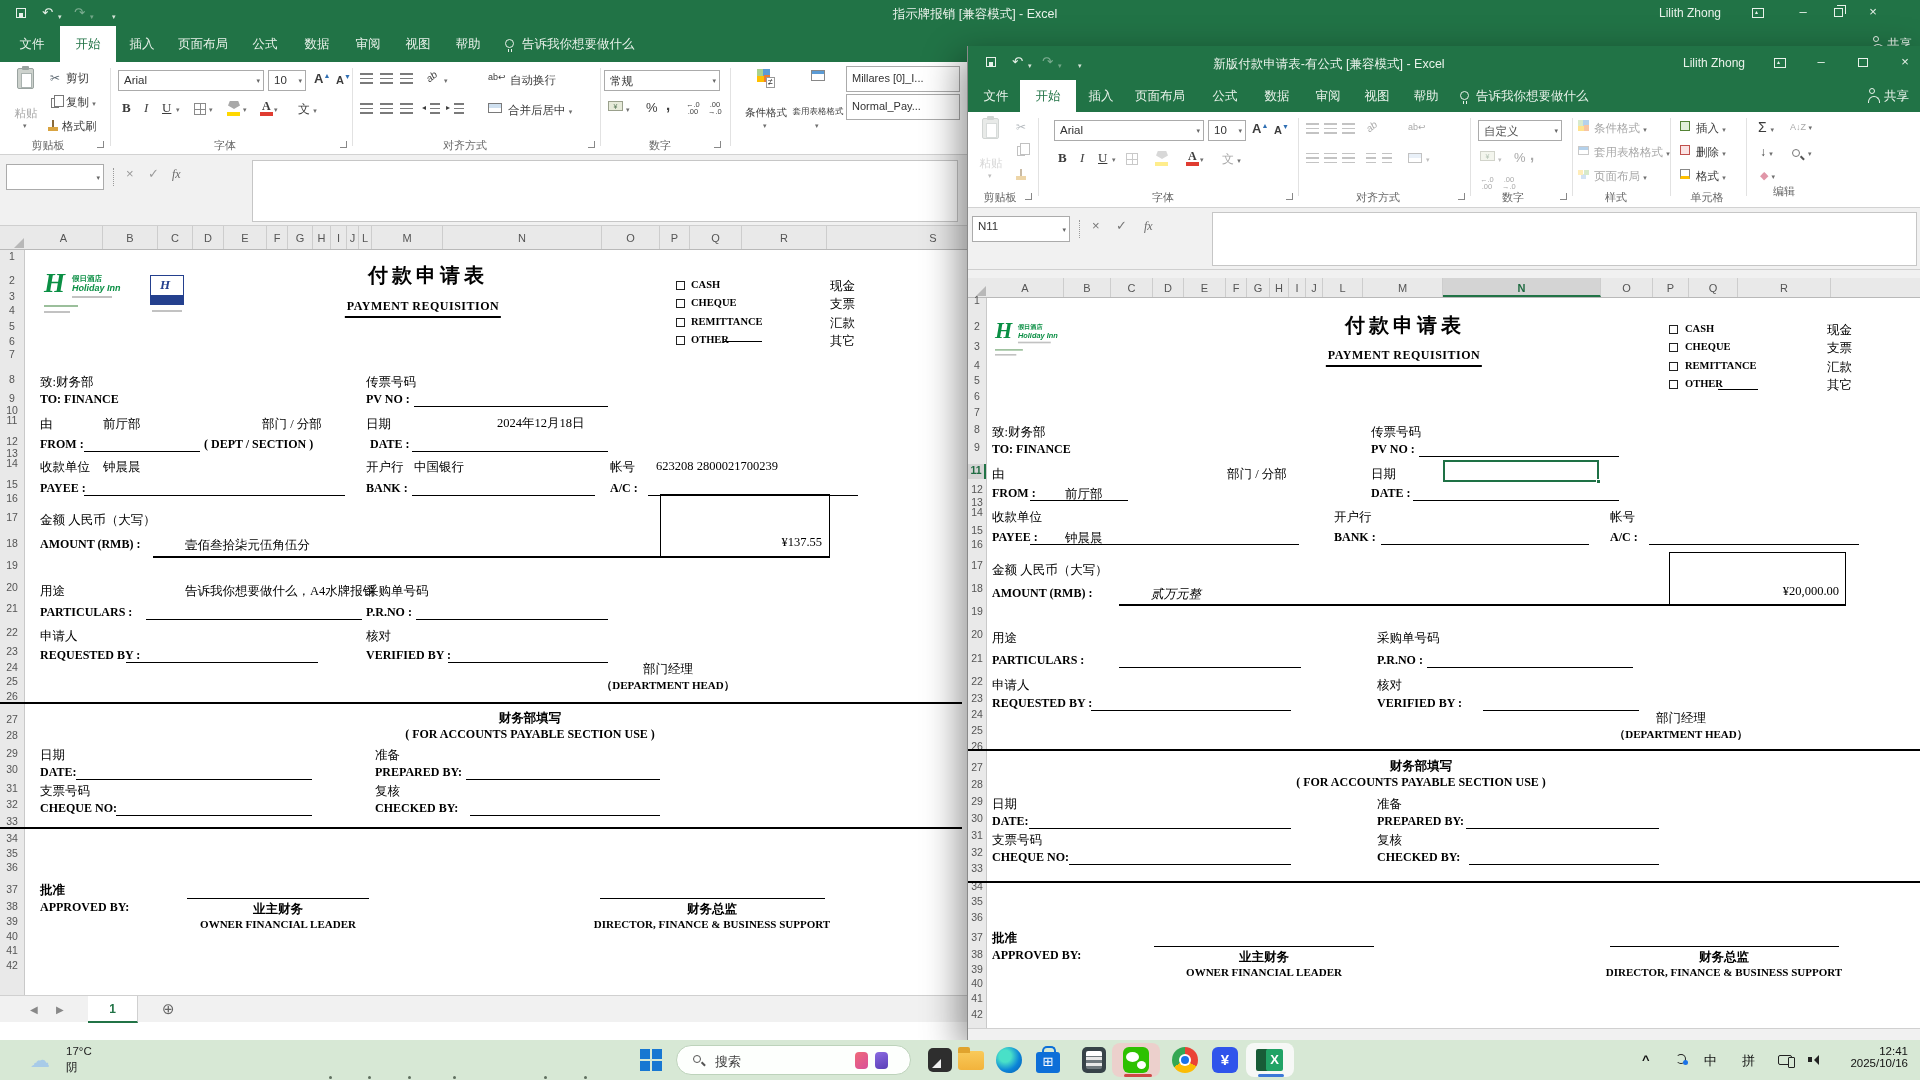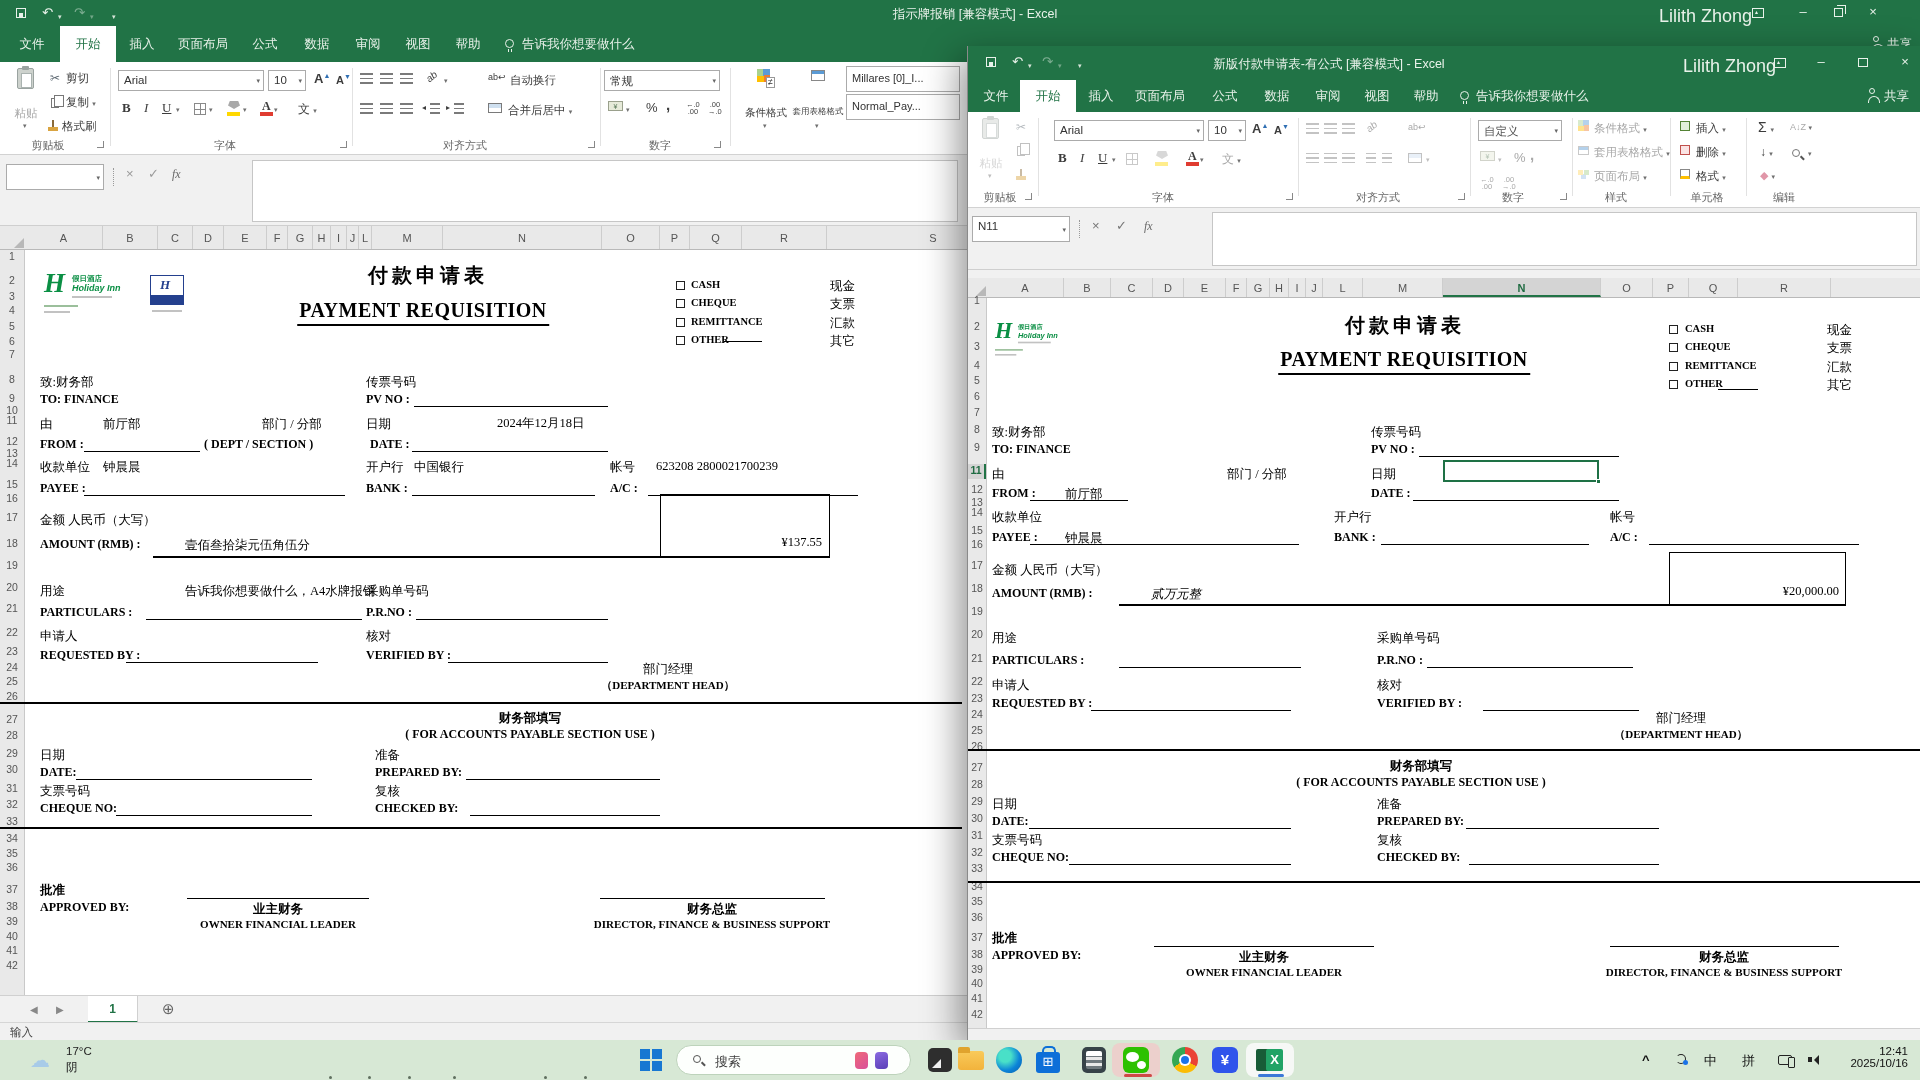--- a/index.html
+++ b/index.html
@@ -3,21 +3,21 @@
 <meta charset="utf-8">
 <style>
 html,body{margin:0;padding:0;background:#777;}
 #screen{position:relative;width:1920px;height:1080px;overflow:hidden;background:#fff;font-family:"Liberation Sans","DejaVu Sans",sans-serif;}
 #screen *{box-sizing:border-box;}
 .abs{position:absolute;}
 .w{position:absolute;}
 
 .tb{position:absolute;left:0;top:0;right:0;background:#217346;color:#eaf3ec;}
 .wtitle{position:absolute;white-space:nowrap;font-size:12.5px;color:#e9f2ea;}
-.wuser{position:absolute;font-size:18px;color:#e9f2ea;white-space:nowrap;}
+.wuser{position:absolute;font-size:12px;color:#e9f2ea;white-space:nowrap;}
 .qi{position:absolute;color:#e9f2ea;font-size:13px;line-height:13px;}
 .dim{opacity:.45;}
 .dd{font-size:7px;color:#6f6f6f;}
 .ddw{font-size:7px;color:#d8e6da;}
 .saveic{position:absolute;width:10px;height:10px;border:1.4px solid #e8f1ea;}
 .saveic:after{content:"";position:absolute;left:2px;bottom:0;width:4px;height:4px;background:#e8f1ea;}
 .wbtn{position:absolute;width:22px;height:18px;color:#e9f2ea;font-size:13px;text-align:center;line-height:17px;}
 .resto{position:absolute;width:9px;height:9px;border:1.2px solid #e9f2ea;}
 .resto:before{content:"";position:absolute;left:2px;top:-4px;width:8px;height:8px;border-top:1.2px solid #e9f2ea;border-right:1.2px solid #e9f2ea;}
 .maxi{position:absolute;width:10px;height:9px;border:1.2px solid #e9f2ea;}
@@ -90,21 +90,21 @@
 .ft{position:absolute;white-space:nowrap;color:#000;font-family:"Liberation Serif","DejaVu Serif",serif;}
 .cn{font-size:12.5px;}
 .en{font-size:12px;font-weight:bold;}
 .sm{font-size:11px;}
 .sm2{font-size:10.5px;}
 .c{transform:translateX(-50%);}
 .r{transform:translateX(-100%);}
 .b{font-weight:bold;}
 .it{font-style:italic;}
 .tcn{font-size:20px;font-weight:bold;letter-spacing:4px;}
-.ten{font-size:20px;font-weight:bold;letter-spacing:.5px;border-bottom:2px solid #000;padding:0 2px 2px 2px;}
+.ten{font-size:12px;font-weight:bold;letter-spacing:.5px;border-bottom:2px solid #000;padding:0 2px 2px 2px;}
 .ln,.ln2,.ln3{position:absolute;height:0;border-bottom:1px solid #000;}
 .ln2{border-bottom-width:2px;}
 .ln3{border-bottom-width:2.5px;}
 .cb{position:absolute;width:9px;height:9px;border:1px solid #222;background:#fff;}
 .fbox{position:absolute;border:1.5px solid #000;border-bottom:none;background:transparent;}
 
 #taskbar{position:absolute;left:0;top:1040px;width:1920px;height:40px;background:#d7e8d5;z-index:99;}
 .cloudi{position:absolute;font-size:20px;color:#a8cbe8;}
 .wline{position:absolute;font-size:11.5px;color:#222;white-space:nowrap;}
 .sq{position:absolute;width:10px;height:10px;background:#1777d2;}
@@ -347,23 +347,20 @@
         <div class="rownum" style="position: absolute; left: 0px; top: 694px; width: 24px; height: 15px;">41</div>
         <div class="rownum" style="position: absolute; left: 0px; top: 709px; width: 24px; height: 15px;">42</div>
       </div>
     <div class="gridrect" id="bgrid" style="left:25px;top:250px;width:1895px;height:745px;"></div>
 
     <div class="shtab" style="left:0;top:995px;width:1920px;height:27px;">
       <span class="nava" style="left:30px;top:8px">◀</span>
       <span class="nava" style="left:56px;top:8px">▶</span>
       <div class="stab" style="left:88px;top:0;width:50px;height:27px;line-height:26px">1</div>
       <span class="abs" style="left:162px;top:4px;font-size:15px;color:#666">⊕</span>
-    </div>
-    <div class="sbar" style="left:0;top:1022px;width:1920px;height:18px;">
-      <span class="abs" style="left:10px;top:2px">输入</span>
     </div>
   <div class="ft tcn c" style="position: absolute; left: 428px; top: 262px;">付款申请表</div>
       <div class="ft ten c" style="position: absolute; left: 423px; top: 299px;">PAYMENT REQUISITION</div>
       <div class="ft cn" style="position: absolute; left: 40px; top: 374px;">致:财务部</div>
       <div class="ft cn" style="position: absolute; left: 366px; top: 374px;">传票号码</div>
       <div class="ft en" style="position: absolute; left: 40px; top: 392px;">TO: FINANCE</div>
       <div class="ft en" style="position: absolute; left: 366px; top: 392px;">PV NO :</div>
       <div class="ft cn" style="position: absolute; left: 40px; top: 416px;">由</div>
       <div class="ft cn" style="position: absolute; left: 103px; top: 416px;">前厅部</div>
       <div class="ft cn" style="position: absolute; left: 262px; top: 416px;">部门 / 分部</div>
@@ -568,21 +565,21 @@
       <span class="glbl" style="left:4px;top:78px;width:56px">剪贴板</span>
       <span class="lnch" style="left:57px;top:81px"></span>
       <span class="glbl" style="left:167px;top:78px;width:56px">字体</span>
       <span class="lnch" style="left:318px;top:81px"></span>
       <span class="glbl" style="left:382px;top:78px;width:56px">对齐方式</span>
       <span class="lnch" style="left:490px;top:81px"></span>
       <span class="glbl" style="left:517px;top:78px;width:56px">数字</span>
       <span class="lnch" style="left:592px;top:81px"></span>
       <span class="glbl" style="left:620px;top:78px;width:56px">样式</span>
       <span class="glbl" style="left:711px;top:78px;width:56px">单元格</span>
-      <span class="glbl" style="left:788px;top:78px;width:56px">编辑</span>
+      <span class="glbl" style="left:788px;top:72px;width:56px">编辑</span>
     </div>
 
     <div class="fbar" style="left:0;top:162px;width:953px;height:62px;">
       <div class="box" style="left:4px;top:8px;width:98px;height:26px"><span>N11</span><span class="boxdd" style="top:9px">▾</span></div>
       <span class="vdots" style="left:111px;top:12px"></span>
       <span class="fbx" style="left:124px;top:10px;color:#777">×</span>
       <span class="fbx" style="left:148px;top:10px;color:#777">✓</span>
       <span class="fxi" style="left:176px;top:11px">fx</span>
       <div class="finput" style="left:244px;top:4px;width:705px;height:54px"></div>
     </div>

